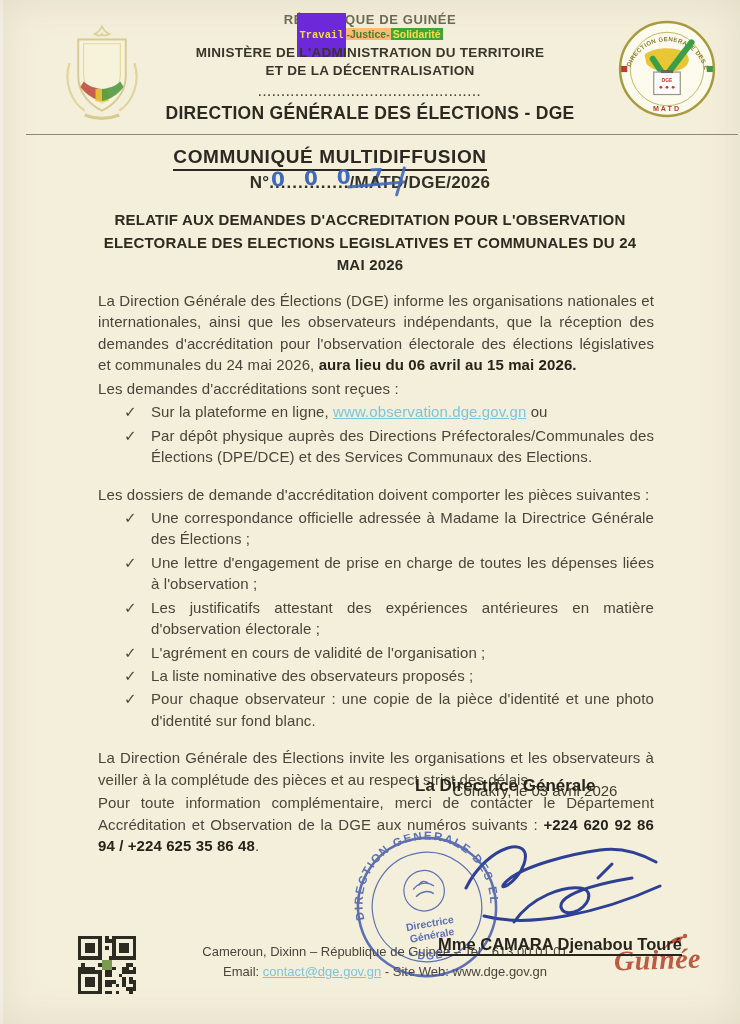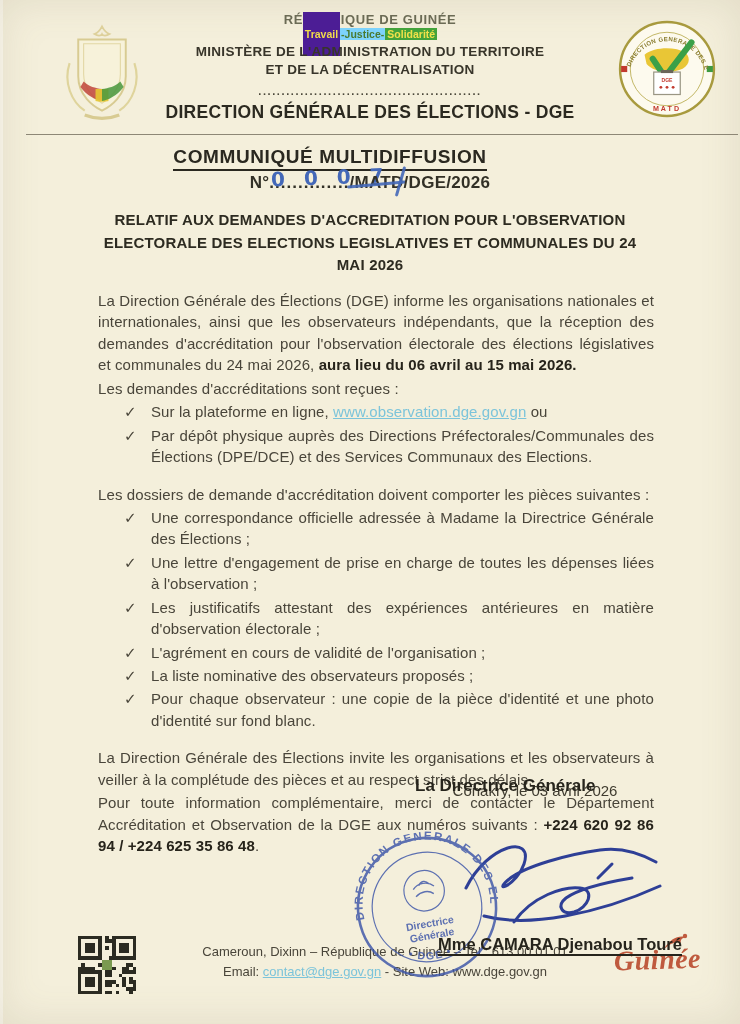--- a/index.html
+++ b/index.html
@@ -15,22 +15,22 @@
     position:absolute; inset:0;
     background:#f4efdb;
     box-shadow:inset 0 0 40px rgba(120,110,80,.15), inset 3px 0 0 #fbf8ec;
   }
   
   #header { position:absolute; top:12px; left:0; width:740px; text-align:center; }
   #coat-of-arms { position:absolute; left:48px; top:8px; width:108px; height:108px; }
   #dge-logo { position:absolute; right:22px; top:6px; width:102px; height:102px; }
   .republic { font-size:13px; font-weight:bold; letter-spacing:.6px; color:#6b6b55; }
   .motto { font-size:10.5px; font-weight:bold; margin-top:1px; }
-  .motto .m1 { background:#4c1d95; color:#f2dc4a; padding:16px 2px; }
-  .motto .m2 { background:#7dd3fc; color:#4a7a30; padding:0 1px; }
+  .motto .m1 { background:#6d28d9; color:#f2dc4a; padding:16px 2px;font-family:Liberation Mono, monospace; }
+  .motto .m2 { background:#fdba74; color:#4a7a30; padding:0 1px; }
   .motto .m3 { background:#43a33b; color:#f2e04a; padding:0 2px; }
   .ministry { font-size:13.5px; font-weight:bold; color:#38352a; letter-spacing:.3px; margin-top:3px; line-height:1.35; }
   .dotline { font-size:11px; font-weight:bold; color:#4a473a; letter-spacing:1.6px; margin-top:6px; }
   .direction { font-size:17.5px; font-weight:700; color:#2b2920; letter-spacing:.3px; margin-top:5px; }
   #hrule { position:absolute; top:134px; left:26px; right:2px; border-top:1.6px solid #8d8776; }
   
   #communique { position:absolute; top:146px; left:0; width:660px; text-align:center; }
   #communique span {
     display:inline-block; font-size:19px; font-weight:800; letter-spacing:.6px;
     color:#2a2820; border-bottom:2.5px solid #2a2820; padding-bottom:1px;

